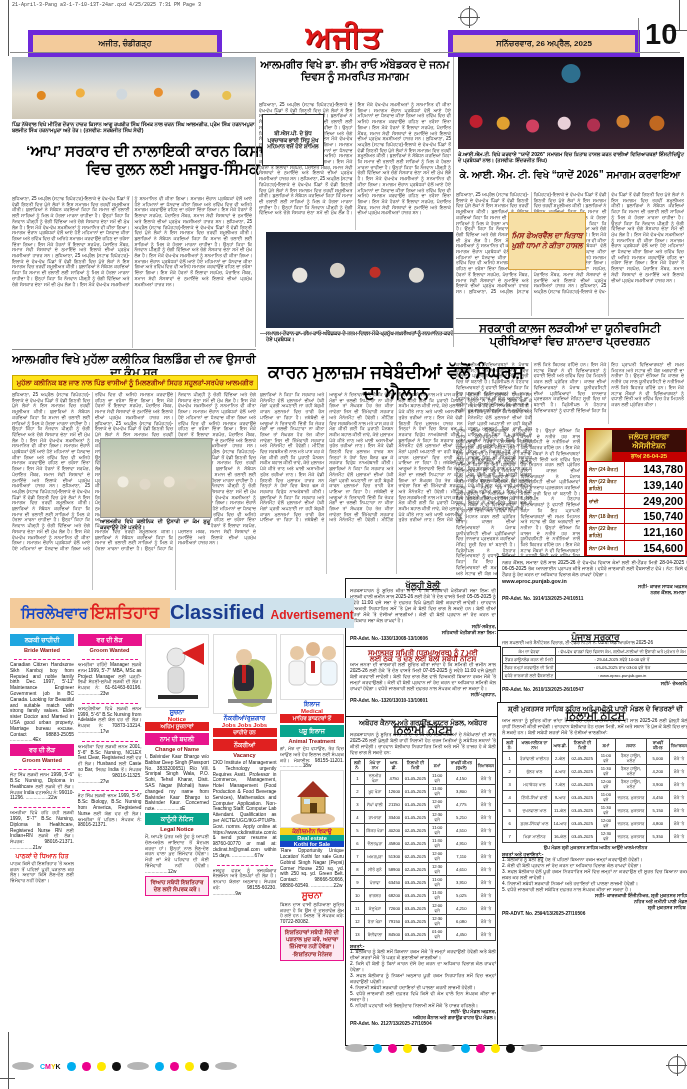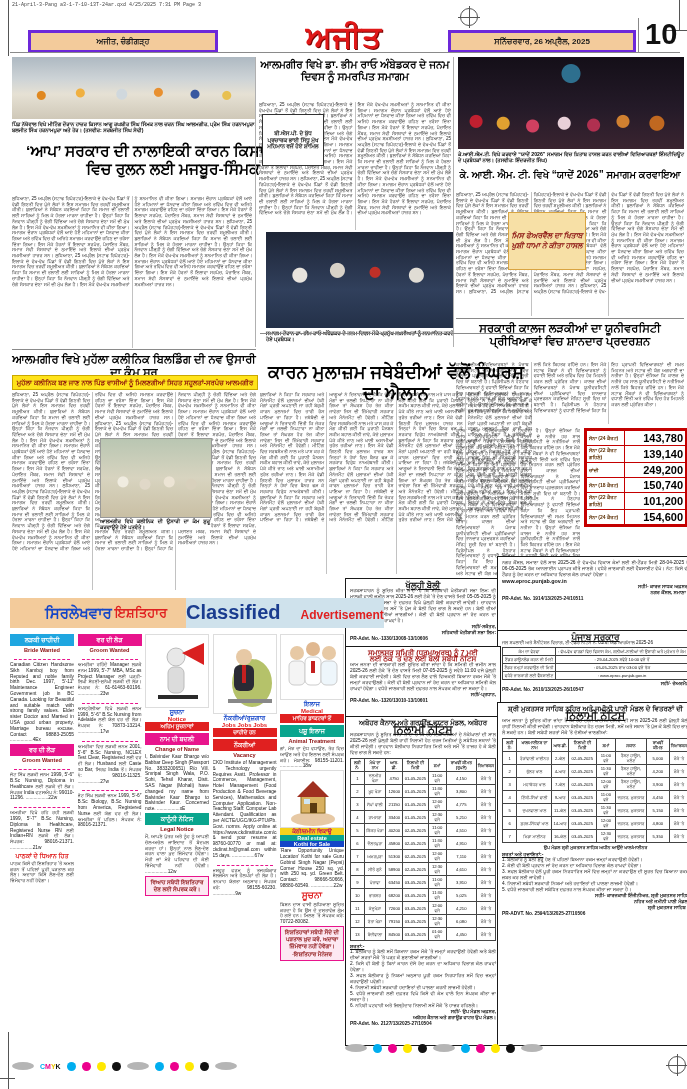--- a/index.html
+++ b/index.html
@@ -41,21 +41,21 @@
      radial-gradient(circle at 80% 45%, #e0dcd4 0 7px, transparent 8px),
      linear-gradient(180deg,#1d2435 0%,#31405c 60%,#233048 100%);}
   .ph-clinic{background:
      radial-gradient(circle at 20% 55%, #f0ece0 0 5px, transparent 6px),
      radial-gradient(circle at 40% 58%, #e0d8c8 0 5px, transparent 6px),
      radial-gradient(circle at 62% 55%, #ece4d4 0 5px, transparent 6px),
      radial-gradient(circle at 82% 58%, #d8d0bc 0 5px, transparent 6px),
      linear-gradient(180deg,#b9c6b2 0%,#d8d4c0 50%,#c9bfa4 100%);}
   .rule-h{background:#8a8a8a;height:1px;}
   .rule-v{background:#b0b0b0;width:1px;}
-  .mast-bar{background:#f3cb9b;border:3px solid #6d28d9;display:flex;align-items:center;justify-content:center;
+  .mast-bar{background:#f3cb9b;border:5px solid #6d28d9;display:flex;align-items:center;justify-content:center;
             font-size:8px;font-weight:bold;color:#1a1a1a;}
   .logo{color:#e01818;font-weight:bold;font-size:30px;text-shadow:1px 1px 0 #7a0000;letter-spacing:1px;}
   .subhead-y{background:#ffe31a;color:#8a0d0d;font-weight:bold;font-size:6.8px;
              display:flex;align-items:center;justify-content:center;border:1px solid #caa800;}
   .pullq{background:#f7e0a6;border:1px solid #d9a441;color:#8a1010;font-weight:bold;font-size:7.6px;
          line-height:1.3;display:flex;align-items:center;justify-content:center;text-align:center;padding:2px;}
   .insetbox{border:1px solid #333;background:#fff;font-size:5.6px;font-weight:bold;color:#111;
             display:flex;align-items:center;justify-content:center;text-align:center;padding:1px;line-height:1.25;}
   .nbox{border:1px solid #1a1a1a;background:#fff;padding:3px 4px;font-size:4.8px;line-height:6px;
         text-align:justify;color:#111;overflow:hidden;}
@@ -142,41 +142,48 @@
   <div class="abs hlne" style="left:456px;top:169px;width:228px;height:20px;font-size:10px;">ਕੇ. ਆਈ. ਐਮ. ਟੀ. ਵਿਖੇ “ਯਾਦੇਂ 2026” ਸਮਾਗਮ ਕਰਵਾਇਆ</div>
   <div class="abs body-sm cols3" style="left:456px;top:192px;width:228px;height:124px;">ਲੁਧਿਆਣਾ, 25 ਅਪ੍ਰੈਲ (ਸਟਾਫ ਰਿਪੋਰਟਰ)-ਇਲਾਕੇ ਦੇ ਵੱਖ-ਵੱਖ ਪਿੰਡਾਂ ਤੋਂ ਵੱਡੀ ਗਿਣਤੀ ਵਿਚ ਪੁੱਜੇ ਲੋਕਾਂ ਨੇ ਇਸ ਸਮਾਗਮ ਵਿਚ ਭਰਵੀਂ ਸ਼ਮੂਲੀਅਤ ਕੀਤੀ। ਬੁਲਾਰਿਆਂ ਨੇ ਸੰਬੋਧਨ ਕਰਦਿਆਂ ਕਿਹਾ ਕਿ ਸਮਾਜ ਦੀ ਭਲਾਈ ਲਈ ਸਾਰਿਆਂ ਨੂੰ ਮਿਲ ਕੇ ਹੰਭਲਾ ਮਾਰਨਾ ਚਾਹੀਦਾ ਹੈ। ਉਨ੍ਹਾਂ ਕਿਹਾ ਕਿ ਨੌਜਵਾਨ ਪੀੜ੍ਹੀ ਨੂੰ ਚੰਗੀ ਵਿੱਦਿਆ ਅਤੇ ਚੰਗੇ ਸੰਸਕਾਰ ਦੇਣਾ ਸਮੇਂ ਦੀ ਮੁੱਖ ਲੋੜ ਹੈ। ਇਸ ਮੌਕੇ ਵੱਖ-ਵੱਖ ਸਖ਼ਸੀਅਤਾਂ ਨੂੰ ਸਨਮਾਨਿਤ ਵੀ ਕੀਤਾ ਗਿਆ। ਸਮਾਗਮ ਦੌਰਾਨ ਪ੍ਰਬੰਧਕਾਂ ਵੱਲੋਂ ਆਏ ਹੋਏ ਮਹਿਮਾਨਾਂ ਦਾ ਧੰਨਵਾਦ ਕੀਤਾ ਗਿਆ ਅਤੇ ਭਵਿੱਖ ਵਿਚ ਵੀ ਅਜਿਹੇ ਸਮਾਗਮ ਕਰਵਾਉਂਦੇ ਰਹਿਣ ਦਾ ਭਰੋਸਾ ਦਿੱਤਾ ਗਿਆ। ਇਸ ਮੌਕੇ ਹੋਰਨਾਂ ਤੋਂ ਇਲਾਵਾ ਸਰਪੰਚ, ਪੰਚਾਇਤ ਮੈਂਬਰ, ਸਮਾਜ ਸੇਵੀ ਸੰਸਥਾਵਾਂ ਦੇ ਨੁਮਾਇੰਦੇ ਅਤੇ ਇਲਾਕੇ ਦੀਆਂ ਪ੍ਰਮੁੱਖ ਸਖ਼ਸੀਅਤਾਂ ਹਾਜ਼ਰ ਸਨ। ਲੁਧਿਆਣਾ, 25 ਅਪ੍ਰੈਲ (ਸਟਾਫ ਰਿਪੋਰਟਰ)-ਇਲਾਕੇ ਦੇ ਵੱਖ-ਵੱਖ ਪਿੰਡਾਂ ਤੋਂ ਵੱਡੀ ਗਿਣਤੀ ਵਿਚ ਪੁੱਜੇ ਲੋਕਾਂ ਨੇ ਇਸ ਸਮਾਗਮ ਵਿਚ ਭਰਵੀਂ ਸ਼ਮੂਲੀਅਤ ਕੀਤੀ। ਬੁਲਾਰਿਆਂ ਨੇ ਸੰਬੋਧਨ ਕਰਦਿਆਂ ਕਿਹਾ ਕਿ ਸਮਾਜ ਦੀ ਭਲਾਈ ਲਈ ਸਾਰਿਆਂ ਨੂੰ ਮਿਲ ਕੇ ਹੰਭਲਾ ਮਾਰਨਾ ਚਾਹੀਦਾ ਹੈ। ਉਨ੍ਹਾਂ ਕਿਹਾ ਕਿ ਨੌਜਵਾਨ ਪੀੜ੍ਹੀ ਨੂੰ ਚੰਗੀ ਵਿੱਦਿਆ ਅਤੇ ਚੰਗੇ ਸੰਸਕਾਰ ਦੇਣਾ ਸਮੇਂ ਦੀ ਮੁੱਖ ਲੋੜ ਹੈ। ਇਸ ਮੌਕੇ ਵੱਖ-ਵੱਖ ਸਖ਼ਸੀਅਤਾਂ ਨੂੰ ਸਨਮਾਨਿਤ ਵੀ ਕੀਤਾ ਗਿਆ। ਸਮਾਗਮ ਦੌਰਾਨ ਪ੍ਰਬੰਧਕਾਂ ਵੱਲੋਂ ਆਏ ਹੋਏ ਮਹਿਮਾਨਾਂ ਦਾ ਧੰਨਵਾਦ ਕੀਤਾ ਗਿਆ ਅਤੇ ਭਵਿੱਖ ਵਿਚ ਵੀ ਅਜਿਹੇ ਸਮਾਗਮ ਕਰਵਾਉਂਦੇ ਰਹਿਣ ਦਾ ਭਰੋਸਾ ਦਿੱਤਾ ਗਿਆ। ਇਸ ਮੌਕੇ ਹੋਰਨਾਂ ਤੋਂ ਇਲਾਵਾ ਸਰਪੰਚ, ਪੰਚਾਇਤ ਮੈਂਬਰ, ਸਮਾਜ ਸੇਵੀ ਸੰਸਥਾਵਾਂ ਦੇ ਨੁਮਾਇੰਦੇ ਅਤੇ ਇਲਾਕੇ ਦੀਆਂ ਪ੍ਰਮੁੱਖ ਸਖ਼ਸੀਅਤਾਂ ਹਾਜ਼ਰ ਸਨ। ਲੁਧਿਆਣਾ, 25 ਅਪ੍ਰੈਲ (ਸਟਾਫ ਰਿਪੋਰਟਰ)-ਇਲਾਕੇ ਦੇ ਵੱਖ-ਵੱਖ ਪਿੰਡਾਂ ਤੋਂ ਵੱਡੀ ਗਿਣਤੀ ਵਿਚ ਪੁੱਜੇ ਲੋਕਾਂ ਨੇ ਇਸ ਸਮਾਗਮ ਵਿਚ ਭਰਵੀਂ ਸ਼ਮੂਲੀਅਤ ਕੀਤੀ। ਬੁਲਾਰਿਆਂ ਨੇ ਸੰਬੋਧਨ ਕਰਦਿਆਂ ਕਿਹਾ ਕਿ ਸਮਾਜ ਦੀ ਭਲਾਈ ਲਈ ਸਾਰਿਆਂ ਨੂੰ ਮਿਲ ਕੇ ਹੰਭਲਾ ਮਾਰਨਾ ਚਾਹੀਦਾ ਹੈ। ਉਨ੍ਹਾਂ ਕਿਹਾ ਕਿ ਨੌਜਵਾਨ ਪੀੜ੍ਹੀ ਨੂੰ ਚੰਗੀ ਵਿੱਦਿਆ ਅਤੇ ਚੰਗੇ ਸੰਸਕਾਰ ਦੇਣਾ ਸਮੇਂ ਦੀ ਮੁੱਖ ਲੋੜ ਹੈ। ਇਸ ਮੌਕੇ ਵੱਖ-ਵੱਖ ਸਖ਼ਸੀਅਤਾਂ ਨੂੰ ਸਨਮਾਨਿਤ ਵੀ ਕੀਤਾ ਗਿਆ। ਸਮਾਗਮ ਦੌਰਾਨ ਪ੍ਰਬੰਧਕਾਂ ਵੱਲੋਂ ਆਏ ਹੋਏ ਮਹਿਮਾਨਾਂ ਦਾ ਧੰਨਵਾਦ ਕੀਤਾ ਗਿਆ ਅਤੇ ਭਵਿੱਖ ਵਿਚ ਵੀ ਅਜਿਹੇ ਸਮਾਗਮ ਕਰਵਾਉਂਦੇ ਰਹਿਣ ਦਾ ਭਰੋਸਾ ਦਿੱਤਾ ਗਿਆ। ਇਸ ਮੌਕੇ ਹੋਰਨਾਂ ਤੋਂ ਇਲਾਵਾ ਸਰਪੰਚ, ਪੰਚਾਇਤ ਮੈਂਬਰ, ਸਮਾਜ ਸੇਵੀ ਸੰਸਥਾਵਾਂ ਦੇ ਨੁਮਾਇੰਦੇ ਅਤੇ ਇਲਾਕੇ ਦੀਆਂ ਪ੍ਰਮੁੱਖ ਸਖ਼ਸੀਅਤਾਂ ਹਾਜ਼ਰ ਸਨ।</div>
   <div class="abs pullq" style="left:508px;top:212px;width:72px;height:52px;font-style:italic;">ਮਿਸ ਫੇਅਰਵੈੱਲ ਦਾ ਖਿਤਾਬ ਖੁਸ਼ੀ ਧਾਮਾ ਨੇ ਕੀਤਾ ਹਾਸਲ</div>
 
   <div class="abs rule-h" style="left:456px;top:318px;width:228px;"></div>
   <div class="abs hlne" style="left:456px;top:322px;width:228px;height:38px;font-size:11.5px;">ਸਰਕਾਰੀ ਕਾਲਜ ਲੜਕੀਆਂ ਦਾ ਯੂਨੀਵਰਸਿਟੀ ਪ੍ਰੀਖਿਆਵਾਂ ਵਿਚ ਸ਼ਾਨਦਾਰ ਪ੍ਰਦਰਸ਼ਨ</div>
   <div class="abs body-sm cols3" style="left:456px;top:362px;width:228px;height:62px;">ਕਾਲਜ ਦੀਆਂ ਵਿਦਿਆਰਥਣਾਂ ਨੇ ਪੰਜਾਬ ਯੂਨੀਵਰਸਿਟੀ ਦੀਆਂ ਪ੍ਰੀਖਿਆਵਾਂ ਵਿਚ ਸ਼ਾਨਦਾਰ ਪ੍ਰਦਰਸ਼ਨ ਕਰਦਿਆਂ ਮੈਰਿਟ ਸੂਚੀ ਵਿਚ ਥਾਂ ਬਣਾਈ ਹੈ। ਪ੍ਰਿੰਸੀਪਲ ਨੇ ਹੋਣਹਾਰ ਵਿਦਿਆਰਥਣਾਂ ਨੂੰ ਵਧਾਈ ਦਿੰਦਿਆਂ ਕਿਹਾ ਕਿ ਇਹ ਪ੍ਰਾਪਤੀ ਵਿਦਿਆਰਥਣਾਂ ਦੀ ਸਖ਼ਤ ਮਿਹਨਤ ਅਤੇ ਸਟਾਫ ਦੀ ਯੋਗ ਅਗਵਾਈ ਦਾ ਨਤੀਜਾ ਹੈ। ਉਨ੍ਹਾਂ ਦੱਸਿਆ ਕਿ ਕਾਲਜ ਦੇ ਨਤੀਜੇ ਹਰ ਸਾਲ ਯੂਨੀਵਰਸਿਟੀ ਦੇ ਨਤੀਜਿਆਂ ਨਾਲੋਂ ਕਿਤੇ ਬਿਹਤਰ ਰਹਿੰਦੇ ਹਨ। ਇਸ ਮੌਕੇ ਸਟਾਫ ਮੈਂਬਰਾਂ ਨੇ ਵੀ ਵਿਦਿਆਰਥਣਾਂ ਨੂੰ ਵਧਾਈ ਦਿੱਤੀ ਅਤੇ ਭਵਿੱਖ ਵਿਚ ਹੋਰ ਮਿਹਨਤ ਕਰਨ ਲਈ ਪ੍ਰੇਰਿਤ ਕੀਤਾ। ਕਾਲਜ ਦੀਆਂ ਵਿਦਿਆਰਥਣਾਂ ਨੇ ਪੰਜਾਬ ਯੂਨੀਵਰਸਿਟੀ ਦੀਆਂ ਪ੍ਰੀਖਿਆਵਾਂ ਵਿਚ ਸ਼ਾਨਦਾਰ ਪ੍ਰਦਰਸ਼ਨ ਕਰਦਿਆਂ ਮੈਰਿਟ ਸੂਚੀ ਵਿਚ ਥਾਂ ਬਣਾਈ ਹੈ। ਪ੍ਰਿੰਸੀਪਲ ਨੇ ਹੋਣਹਾਰ ਵਿਦਿਆਰਥਣਾਂ ਨੂੰ ਵਧਾਈ ਦਿੰਦਿਆਂ ਕਿਹਾ ਕਿ ਇਹ ਪ੍ਰਾਪਤੀ ਵਿਦਿਆਰਥਣਾਂ ਦੀ ਸਖ਼ਤ ਮਿਹਨਤ ਅਤੇ ਸਟਾਫ ਦੀ ਯੋਗ ਅਗਵਾਈ ਦਾ ਨਤੀਜਾ ਹੈ। ਉਨ੍ਹਾਂ ਦੱਸਿਆ ਕਿ ਕਾਲਜ ਦੇ ਨਤੀਜੇ ਹਰ ਸਾਲ ਯੂਨੀਵਰਸਿਟੀ ਦੇ ਨਤੀਜਿਆਂ ਨਾਲੋਂ ਕਿਤੇ ਬਿਹਤਰ ਰਹਿੰਦੇ ਹਨ। ਇਸ ਮੌਕੇ ਸਟਾਫ ਮੈਂਬਰਾਂ ਨੇ ਵੀ ਵਿਦਿਆਰਥਣਾਂ ਨੂੰ ਵਧਾਈ ਦਿੱਤੀ ਅਤੇ ਭਵਿੱਖ ਵਿਚ ਹੋਰ ਮਿਹਨਤ ਕਰਨ ਲਈ ਪ੍ਰੇਰਿਤ ਕੀਤਾ।</div>
   <div class="abs body-sm cols2" style="left:456px;top:428px;width:124px;height:154px;">ਕਾਲਜ ਦੀਆਂ ਵਿਦਿਆਰਥਣਾਂ ਨੇ ਪੰਜਾਬ ਯੂਨੀਵਰਸਿਟੀ ਦੀਆਂ ਪ੍ਰੀਖਿਆਵਾਂ ਵਿਚ ਸ਼ਾਨਦਾਰ ਪ੍ਰਦਰਸ਼ਨ ਕਰਦਿਆਂ ਮੈਰਿਟ ਸੂਚੀ ਵਿਚ ਥਾਂ ਬਣਾਈ ਹੈ। ਪ੍ਰਿੰਸੀਪਲ ਨੇ ਹੋਣਹਾਰ ਵਿਦਿਆਰਥਣਾਂ ਨੂੰ ਵਧਾਈ ਦਿੰਦਿਆਂ ਕਿਹਾ ਕਿ ਇਹ ਪ੍ਰਾਪਤੀ ਵਿਦਿਆਰਥਣਾਂ ਦੀ ਸਖ਼ਤ ਮਿਹਨਤ ਅਤੇ ਸਟਾਫ ਦੀ ਯੋਗ ਅਗਵਾਈ ਦਾ ਨਤੀਜਾ ਹੈ। ਉਨ੍ਹਾਂ ਦੱਸਿਆ ਕਿ ਕਾਲਜ ਦੇ ਨਤੀਜੇ ਹਰ ਸਾਲ ਯੂਨੀਵਰਸਿਟੀ ਦੇ ਨਤੀਜਿਆਂ ਨਾਲੋਂ ਕਿਤੇ ਬਿਹਤਰ ਰਹਿੰਦੇ ਹਨ। ਇਸ ਮੌਕੇ ਸਟਾਫ ਮੈਂਬਰਾਂ ਨੇ ਵੀ ਵਿਦਿਆਰਥਣਾਂ ਨੂੰ ਵਧਾਈ ਦਿੱਤੀ ਅਤੇ ਭਵਿੱਖ ਵਿਚ ਹੋਰ ਮਿਹਨਤ ਕਰਨ ਲਈ ਪ੍ਰੇਰਿਤ ਕੀਤਾ। ਕਾਲਜ ਦੀਆਂ ਵਿਦਿਆਰਥਣਾਂ ਨੇ ਪੰਜਾਬ ਯੂਨੀਵਰਸਿਟੀ ਦੀਆਂ ਪ੍ਰੀਖਿਆਵਾਂ ਵਿਚ ਸ਼ਾਨਦਾਰ ਪ੍ਰਦਰਸ਼ਨ ਕਰਦਿਆਂ ਮੈਰਿਟ ਸੂਚੀ ਵਿਚ ਥਾਂ ਬਣਾਈ ਹੈ। ਪ੍ਰਿੰਸੀਪਲ ਨੇ ਹੋਣਹਾਰ ਵਿਦਿਆਰਥਣਾਂ ਨੂੰ ਵਧਾਈ ਦਿੰਦਿਆਂ ਕਿਹਾ ਕਿ ਇਹ ਪ੍ਰਾਪਤੀ ਵਿਦਿਆਰਥਣਾਂ ਦੀ ਸਖ਼ਤ ਮਿਹਨਤ ਅਤੇ ਸਟਾਫ ਦੀ ਯੋਗ ਅਗਵਾਈ ਦਾ ਨਤੀਜਾ ਹੈ। ਉਨ੍ਹਾਂ ਦੱਸਿਆ ਕਿ ਕਾਲਜ ਦੇ ਨਤੀਜੇ ਹਰ ਸਾਲ ਯੂਨੀਵਰਸਿਟੀ ਦੇ ਨਤੀਜਿਆਂ ਨਾਲੋਂ ਕਿਤੇ ਬਿਹਤਰ ਰਹਿੰਦੇ ਹਨ। ਇਸ ਮੌਕੇ ਸਟਾਫ ਮੈਂਬਰਾਂ ਨੇ ਵੀ ਵਿਦਿਆਰਥਣਾਂ ਨੂੰ ਵਧਾਈ ਦਿੱਤੀ ਅਤੇ ਭਵਿੱਖ ਵਿਚ ਹੋਰ ਮਿਹਨਤ ਕਰਨ ਲਈ ਪ੍ਰੇਰਿਤ ਕੀਤਾ। ਕਾਲਜ ਦੀਆਂ ਵਿਦਿਆਰਥਣਾਂ ਨੇ ਪੰਜਾਬ ਯੂਨੀਵਰਸਿਟੀ ਦੀਆਂ ਪ੍ਰੀਖਿਆਵਾਂ ਵਿਚ ਸ਼ਾਨਦਾਰ ਪ੍ਰਦਰਸ਼ਨ ਕਰਦਿਆਂ ਮੈਰਿਟ ਸੂਚੀ ਵਿਚ ਥਾਂ ਬਣਾਈ ਹੈ। ਪ੍ਰਿੰਸੀਪਲ ਨੇ ਹੋਣਹਾਰ ਵਿਦਿਆਰਥਣਾਂ ਨੂੰ ਵਧਾਈ ਦਿੰਦਿਆਂ ਕਿਹਾ ਕਿ ਇਹ ਪ੍ਰਾਪਤੀ ਵਿਦਿਆਰਥਣਾਂ ਦੀ ਸਖ਼ਤ ਮਿਹਨਤ ਅਤੇ ਸਟਾਫ ਦੀ ਯੋਗ ਅਗਵਾਈ ਦਾ ਨਤੀਜਾ ਹੈ। ਉਨ੍ਹਾਂ ਦੱਸਿਆ ਕਿ ਕਾਲਜ ਦੇ ਨਤੀਜੇ ਹਰ ਸਾਲ ਯੂਨੀਵਰਸਿਟੀ ਦੇ ਨਤੀਜਿਆਂ ਨਾਲੋਂ ਕਿਤੇ ਬਿਹਤਰ ਰਹਿੰਦੇ ਹਨ। ਇਸ ਮੌਕੇ ਸਟਾਫ ਮੈਂਬਰਾਂ ਨੇ ਵੀ ਵਿਦਿਆਰਥਣਾਂ ਨੂੰ ਵਧਾਈ ਦਿੱਤੀ ਅਤੇ ਭਵਿੱਖ ਵਿਚ ਹੋਰ ਮਿਹਨਤ ਕਰਨ ਲਈ ਪ੍ਰੇਰਿਤ ਕੀਤਾ।</div>
 
   <div class="abs goldtbl" style="left:584px;top:428px;width:100px;">
+    <div style="display:flex;">
+      <div style="width:26px;background:linear-gradient(135deg,#caa43c,#efe0a0 60%,#8a6a1a);"></div>
+      <div style="flex:1;">
+        <div class="goldhead">ਜਲੰਧਰ ਸਰਾਫ਼ਾ ਐਸੋਸੀਏਸ਼ਨ</div>
+        <div class="golddate">ਭਾਅ 26-04-25</div>
+      </div>
+    </div>
     <table>
         <tbody>
           <tr>
             <td>ਸੋਨਾ (24 ਕੈਰਟ)</td>
             <td>143,780</td>
           </tr>
           <tr>
             <td>ਸੋਨਾ (22 ਕੈਰਟ ਗਹਿਣੇ)</td>
             <td>139,140</td>
           </tr>
           <tr>
             <td>ਚਾਂਦੀ</td>
             <td>249,200</td>
           </tr>
           <tr>
             <td>ਸੋਨਾ (18 ਕੈਰਟ)</td>
             <td>150,740</td>
           </tr>
           <tr>
             <td>ਸੋਨਾ (22 ਕੈਰਟ ਗਹਿਣੇ)</td>
-            <td>101,200</td>
+            <td>121,160</td>
           </tr>
           <tr>
             <td>ਸੋਨਾ (24 ਕੈਰਟ)</td>
             <td>154,600</td>
           </tr>
         </tbody>
       </table>
   </div>
 
   <div class="abs rule-h" style="left:260px;top:333px;width:272px;"></div>
@@ -490,25 +497,25 @@
         <div>4. ਨਿਲਾਮੀ ਸਬੰਧੀ ਸਰਕਾਰੀ ਨਿਯਮਾਂ ਅਤੇ ਹਦਾਇਤਾਂ ਦੀ ਪਾਲਣਾ ਲਾਜ਼ਮੀ ਹੋਵੇਗੀ।</div>
         <div>5. ਵਧੇਰੇ ਜਾਣਕਾਰੀ ਲਈ ਸਬੰਧਿਤ ਦਫ਼ਤਰ ਨਾਲ ਸੰਪਰਕ ਕੀਤਾ ਜਾ ਸਕਦਾ ਹੈ।</div>
       </div>
     <div class="signline">ਸਹੀ/- ਕਾਰਜਕਾਰੀ ਇੰਜੀਨੀਅਰ, ਸ਼੍ਰੀ ਮੁਕਤਸਰ ਸਾਹਿਬ</div>
     <div class="signline">ਨਹਿਰ ਅਤੇ ਜਮੀਨੀ ਪਾਣੀ ਮੰਡਲ,</div>
     <div class="signline">ਸ਼੍ਰੀ ਮੁਕਤਸਰ ਸਾਹਿਬ।</div>
     <div class="prline">PR-ADVT. No. 2594/13/2025-27/10506</div>
   </div>
 
   <div class="abs" style="left:10px;top:598px;width:334px;height:30px;display:flex;">
-    <div style="flex:0 0 160px;background:#f3cb9b;display:flex;align-items:center;justify-content:center;gap:3px;padding-left:16px;">
+    <div style="flex:0 0 160px;background:#f3cb9b;display:flex;align-items:center;justify-content:center;gap:3px;">
       <span style="color:#1546c8;font-weight:bold;font-size:15px;">ਸਿਰਲੇਖਵਾਰ</span>
-      <span style="color:#e02020;font-weight:bold;font-size:13px;">ਇਸ਼ਤਿਹਾਰ</span>
-    </div>
-    <div style="flex:1;background:#cfe2ec;display:flex;align-items:baseline;justify-content:center;gap:20px;padding-top:3px;">
+      <span style="color:#e02020;font-weight:bold;font-size:17px;">ਇਸ਼ਤਿਹਾਰ</span>
+    </div>
+    <div style="flex:1;background:#cfe2ec;display:flex;align-items:baseline;justify-content:center;gap:6px;padding-top:3px;">
       <span style="color:#1a3c8f;font-weight:bold;font-size:20px;">Classified</span>
       <span style="color:#e02020;font-weight:bold;font-size:12px;">Advertisement</span>
     </div>
   </div>
 
   <div class="abs" style="left:10px;top:634px;width:334px;height:452px;">
 
     <div class="ccol" style="left:0px;">
       <div class="chdr c-blue">ਲੜਕੀ ਚਾਹੀਦੀ</div>
       <div class="esub">Bride Wanted</div>

